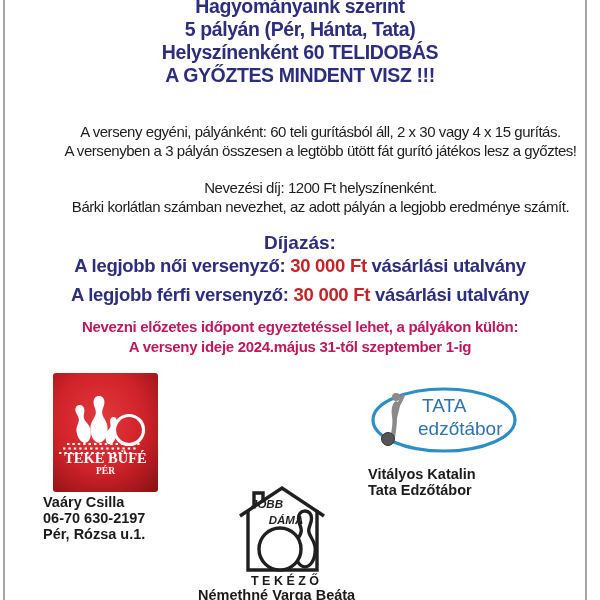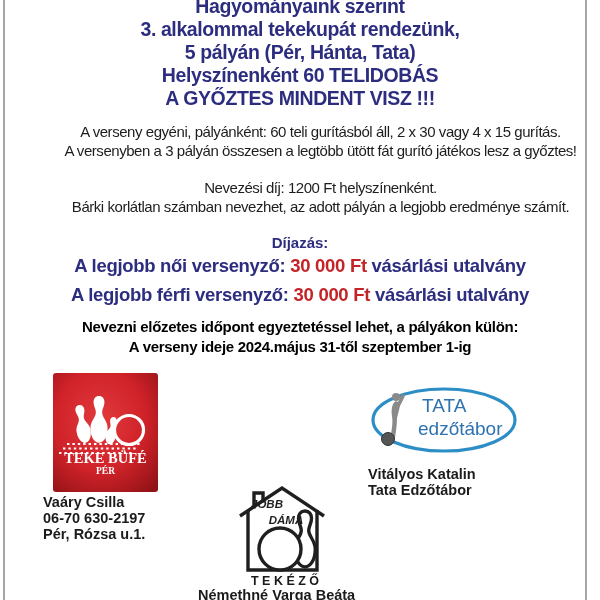--- a/index.html
+++ b/index.html
@@ -13,45 +13,44 @@
   .edge.right{left:585px;}
 
   .block{position:absolute;left:0;right:0;text-align:center;}
 
   #header{top:-5px;color:#2d2d7f;font-weight:bold;font-size:19.5px;line-height:23px;letter-spacing:-0.4px;}
 
   .bodytext{color:#1d1d1d;font-size:15px;line-height:19px;letter-spacing:-0.45px;margin-left:41px;}
   #para1{top:122px;}
   #para2{top:178px;}
 
-  #prize-title{top:231px;color:#2d2d7f;font-weight:bold;font-size:15px;line-height:23px;}
+  #prize-title{top:231px;color:#2d2d7f;font-weight:bold;font-size:19px;line-height:23px;}
   #prize-rows{top:252px;color:#2d2d7f;font-weight:bold;font-size:18.5px;line-height:28.6px;letter-spacing:-0.3px;}
   #prize-rows .amount{color:#c42327;}
 
-  #registration{top:317px;color:#000000;font-weight:bold;font-size:15px;line-height:20px;letter-spacing:-0.3px;}
+  #registration{top:317px;color:#be185d;font-weight:bold;font-size:15px;line-height:20px;letter-spacing:-0.3px;}
 
   .contact{position:absolute;color:#1b1b1b;font-weight:bold;font-size:14.5px;}
   #per-contact{left:43px;top:494px;width:125px;line-height:16px;}
   #tata-contact{left:368px;top:467px;width:152px;line-height:15.5px;}
   #tekezo-contact{left:198px;top:587px;width:210px;line-height:16px;}
 
   .logo{position:absolute;}
   #per-logo{left:53px;top:373px;width:105px;height:119px;}
   #tata-logo{left:368px;top:386px;width:152px;height:68px;}
   #tekezo-logo{left:233px;top:481px;width:105px;height:107px;}
 </style>
 </head>
 <body>
 
 <div class="edge left"></div>
 <div class="edge right"></div>
 
 <div id="header" class="block">
   <div>Hagyományaink szerint</div>
-  <div>3. alkalommal tekekupát rendezünk,</div>
   <div>5 pályán (Pér, Hánta, Tata)</div>
   <div>Helyszínenként 60 TELIDOBÁS</div>
   <div>A GYŐZTES MINDENT VISZ !!!</div>
 </div>
 
 <div id="para1" class="block bodytext">
   <div>A verseny egyéni, pályánként: 60 teli gurításból áll, 2 x 30 vagy 4 x 15 gurítás.</div>
   <div>A versenyben a 3 pályán összesen a legtöbb ütött fát gurító játékos lesz a győztes!</div>
 </div>
 

